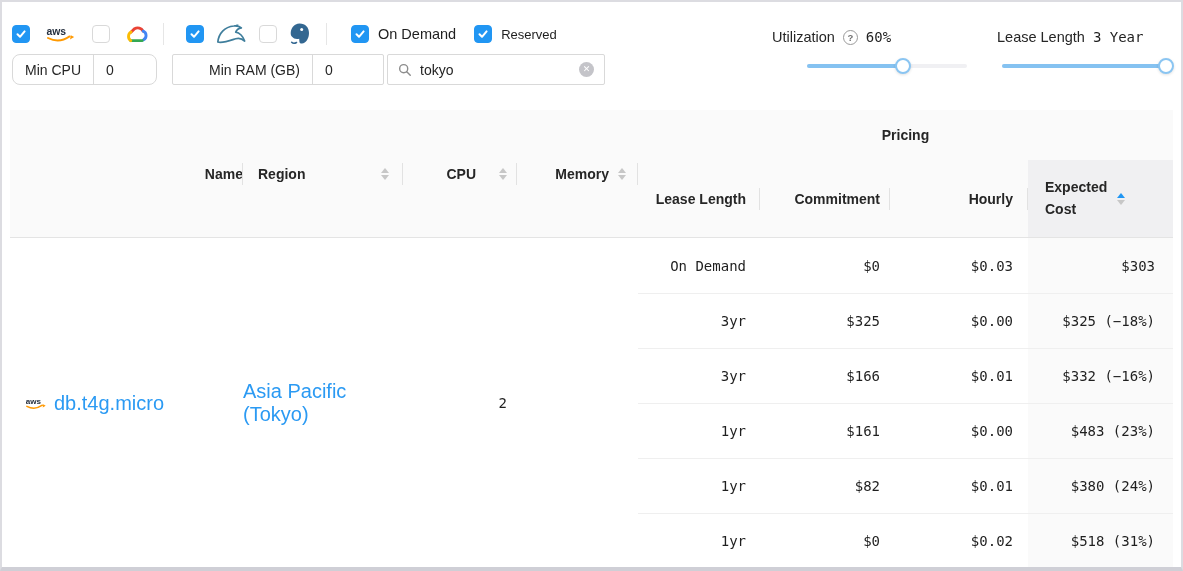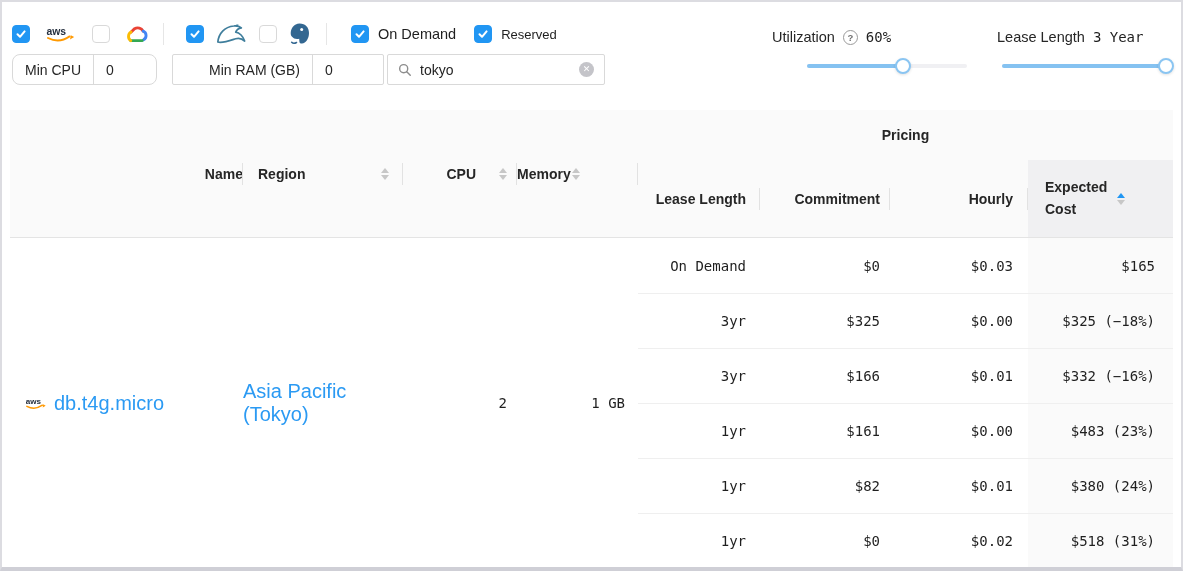--- a/index.html
+++ b/index.html
@@ -56,21 +56,21 @@
   .table { margin:7px 8px 0 8px; }
   .thead, .tbody { display:grid;
     grid-template-columns:233px 160px 114px 121px 122px 130px 138px 145px; }
   .thead { grid-template-rows:50px 77px; background:#fafafa; border-bottom:1px solid #e4e4e4; font-size:14px; font-weight:700; color:#262626; }
   .thead > div { position:relative; display:flex; align-items:center; }
   .th-span { grid-row:1 / 3; }
   .divR::after { content:""; position:absolute; right:0; top:50%; transform:translateY(-50%); width:1px; height:22px; background:#e2e2e2; }
   #th-name { grid-column:1; padding-left:14px;justify-content:flex-end; }
   #th-region { grid-column:2; justify-content:space-between; padding:0 14px 0 15px; }
   #th-cpu { grid-column:3; justify-content:flex-end; padding-right:10px; gap:23px; }
-  #th-memory { grid-column:4; justify-content:flex-start; padding-right:12px; gap:1px; }
+  #th-memory { grid-column:4; justify-content:flex-end; padding-right:12px; gap:9px; }
   #th-pricing { grid-column:5 / 9; grid-row:1; justify-content:center; }
   #th-lease { grid-column:5; grid-row:2; justify-content:flex-end; padding-right:14px; }
   #th-commitment { grid-column:6; grid-row:2; justify-content:flex-end; padding-right:10px; }
   #th-hourly { grid-column:7; grid-row:2; justify-content:flex-end; padding-right:15px; }
   #th-expected { grid-column:8; grid-row:2; background:#f0f0f2; justify-content:flex-end; padding-right:48px; gap:6px; }
   #th-expected .lbl { width:66px; text-align:left; line-height:1.55; }
 
   .sort { display:inline-flex; flex-direction:column; gap:2px; cursor:pointer; }
   .sort .up   { width:0; height:0; border-left:4px solid transparent; border-right:4px solid transparent; border-bottom:5px solid #c7c7c7; }
   .sort .down { width:0; height:0; border-left:4px solid transparent; border-right:4px solid transparent; border-top:5px solid #c7c7c7; }
@@ -264,27 +264,26 @@
               <path d="M5 18 Q19 25 32 16" stroke="#ff9900" stroke-width="2.6" fill="none" stroke-linecap="round"></path>
               <path d="M33.5 14.5 l-1 5.4 5.2-3.2 z" fill="#ff9900"></path>
             </svg>
         </span>
         <span class="link">db.t4g.micro</span>
       </div>
       <div id="td-region" class="td-span">
         <span class="link">Asia Pacific (Tokyo)</span>
       </div>
       <div id="td-cpu" class="td-span mono">2</div>
-      <div id="td-memory" class="td-span mono">1 GB</div>
 
   <div class="prow">
     <div class="pc-lease mono">On Demand</div>
     <div class="pc-commit mono">$0</div>
     <div class="pc-hourly mono">$0.03</div>
-    <div class="pc-expected mono">$165</div>
+    <div class="pc-expected mono">$303</div>
   </div>
 
   <div class="prow">
     <div class="pc-lease mono">3yr</div>
     <div class="pc-commit mono">$325</div>
     <div class="pc-hourly mono">$0.00</div>
     <div class="pc-expected mono">$325 (−18%)</div>
   </div>
 
   <div class="prow">

